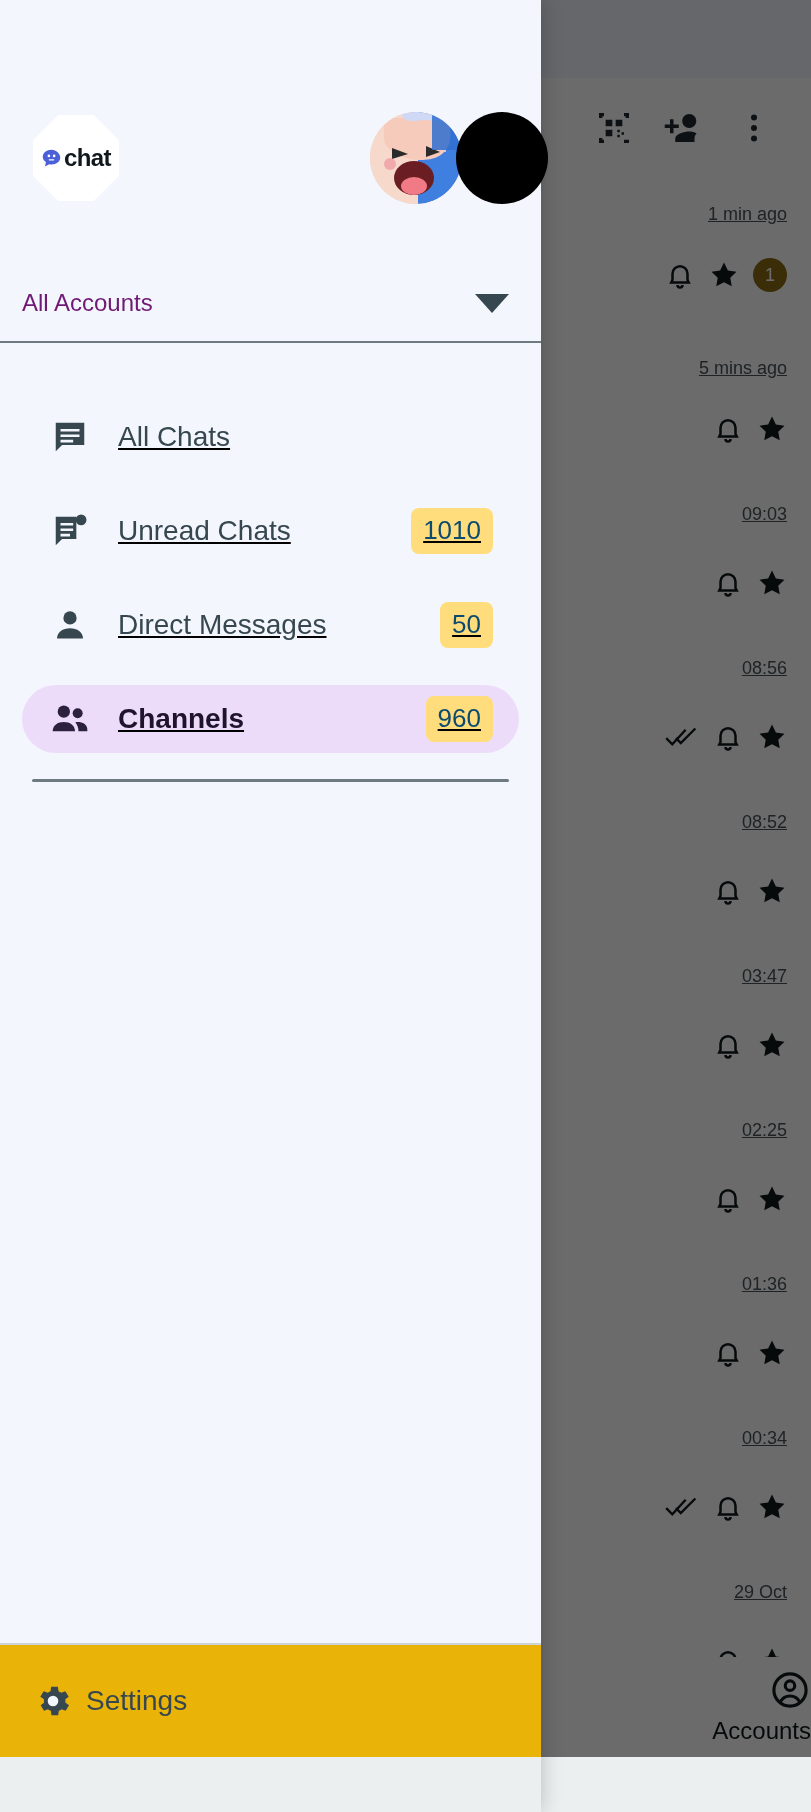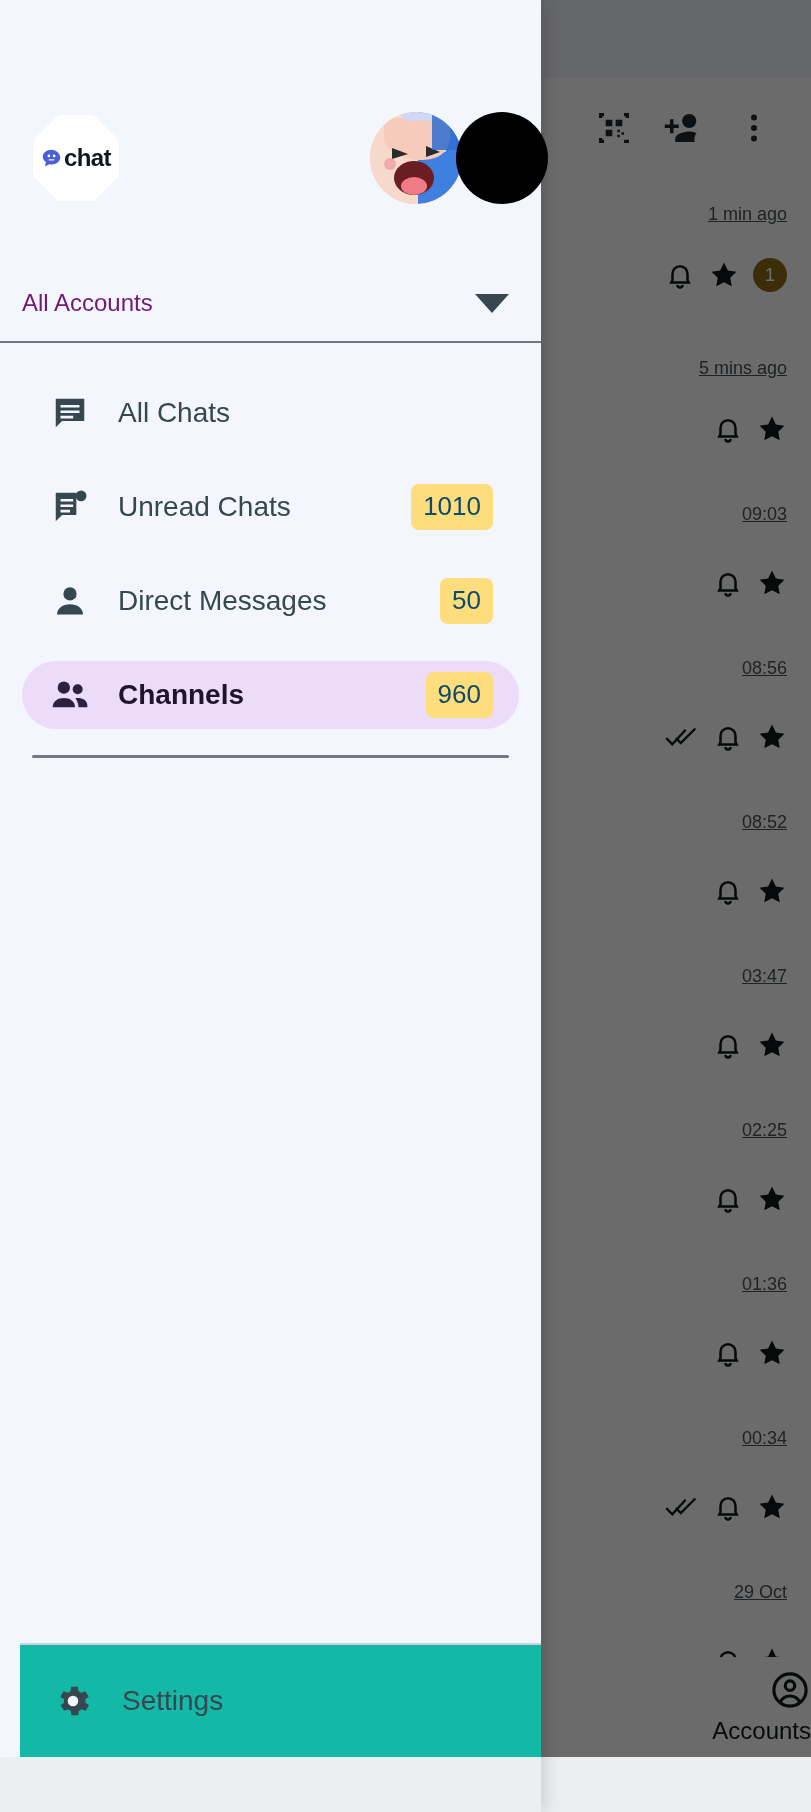--- a/index.html
+++ b/index.html
@@ -239,22 +239,23 @@
   .caret-down {
     width: 0; height: 0;
     border-left: 17px solid transparent;
     border-right: 17px solid transparent;
     border-top: 19px solid #37474f;
     margin-right: 8px;
   }
 
   .drawer-nav {
     flex: 1;
-    padding-top: 36px;
+    padding-top: 60px;
     overflow: hidden;
+    text-decoration: underline;
   }
   .nav-row {
     position: relative;
     height: 68px;
     margin: 0 22px 26px 22px;
     border-radius: 50px;
     display: flex;
     align-items: center;
     padding: 0 26px 0 28px;
     box-sizing: border-box;
@@ -298,23 +299,22 @@
     border-radius: 2px;
   }
 
   .drawer-footer {
     flex: none;
     border-top: 2px solid #ccd3d9;
     height: 112px;
     display: flex;
     align-items: center;
     padding-left: 32px;
-    gap: 28px;
-    background: #14b8a6;
-    margin-left: 20px;
+    gap: 12px;
+    background: #eab308;
   }
   .drawer-footer .nav-icon {
     width: 42px; height: 42px;
     display: flex; align-items: center; justify-content: center;
     color: #37474f;
   }
   .drawer-footer .nav-text {
     font-size: 28px;
     color: #37474f;
   }

